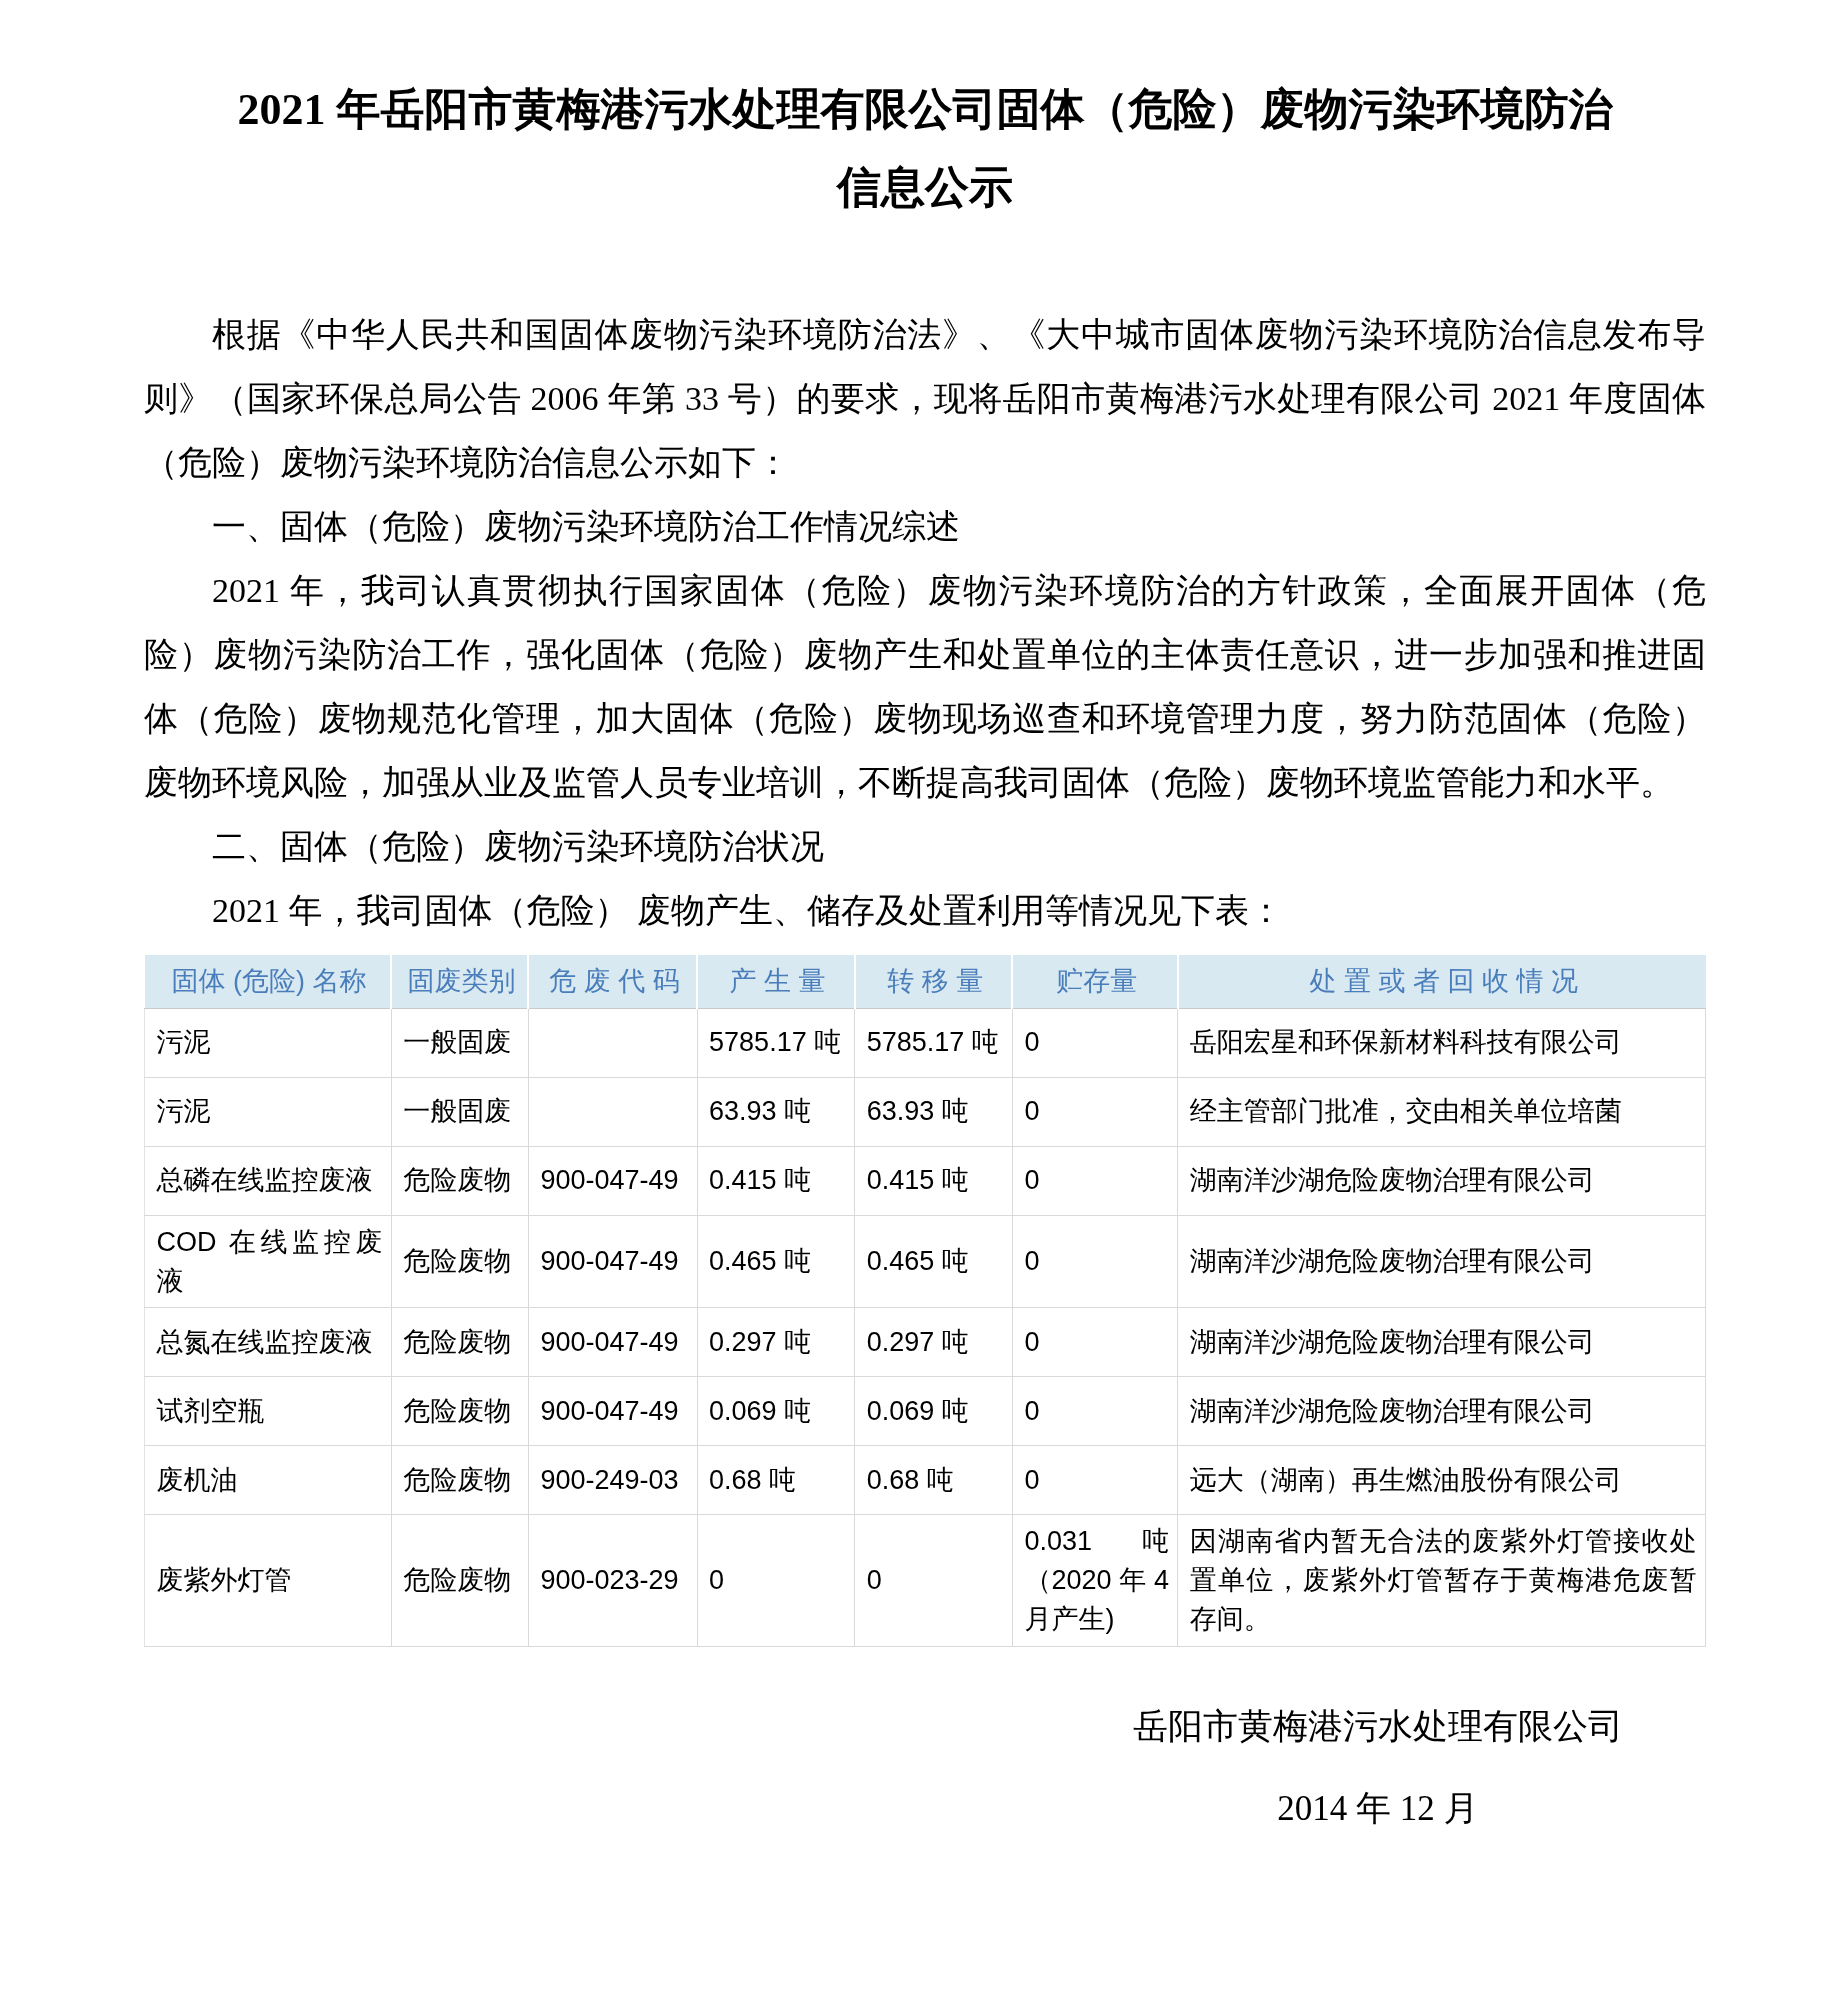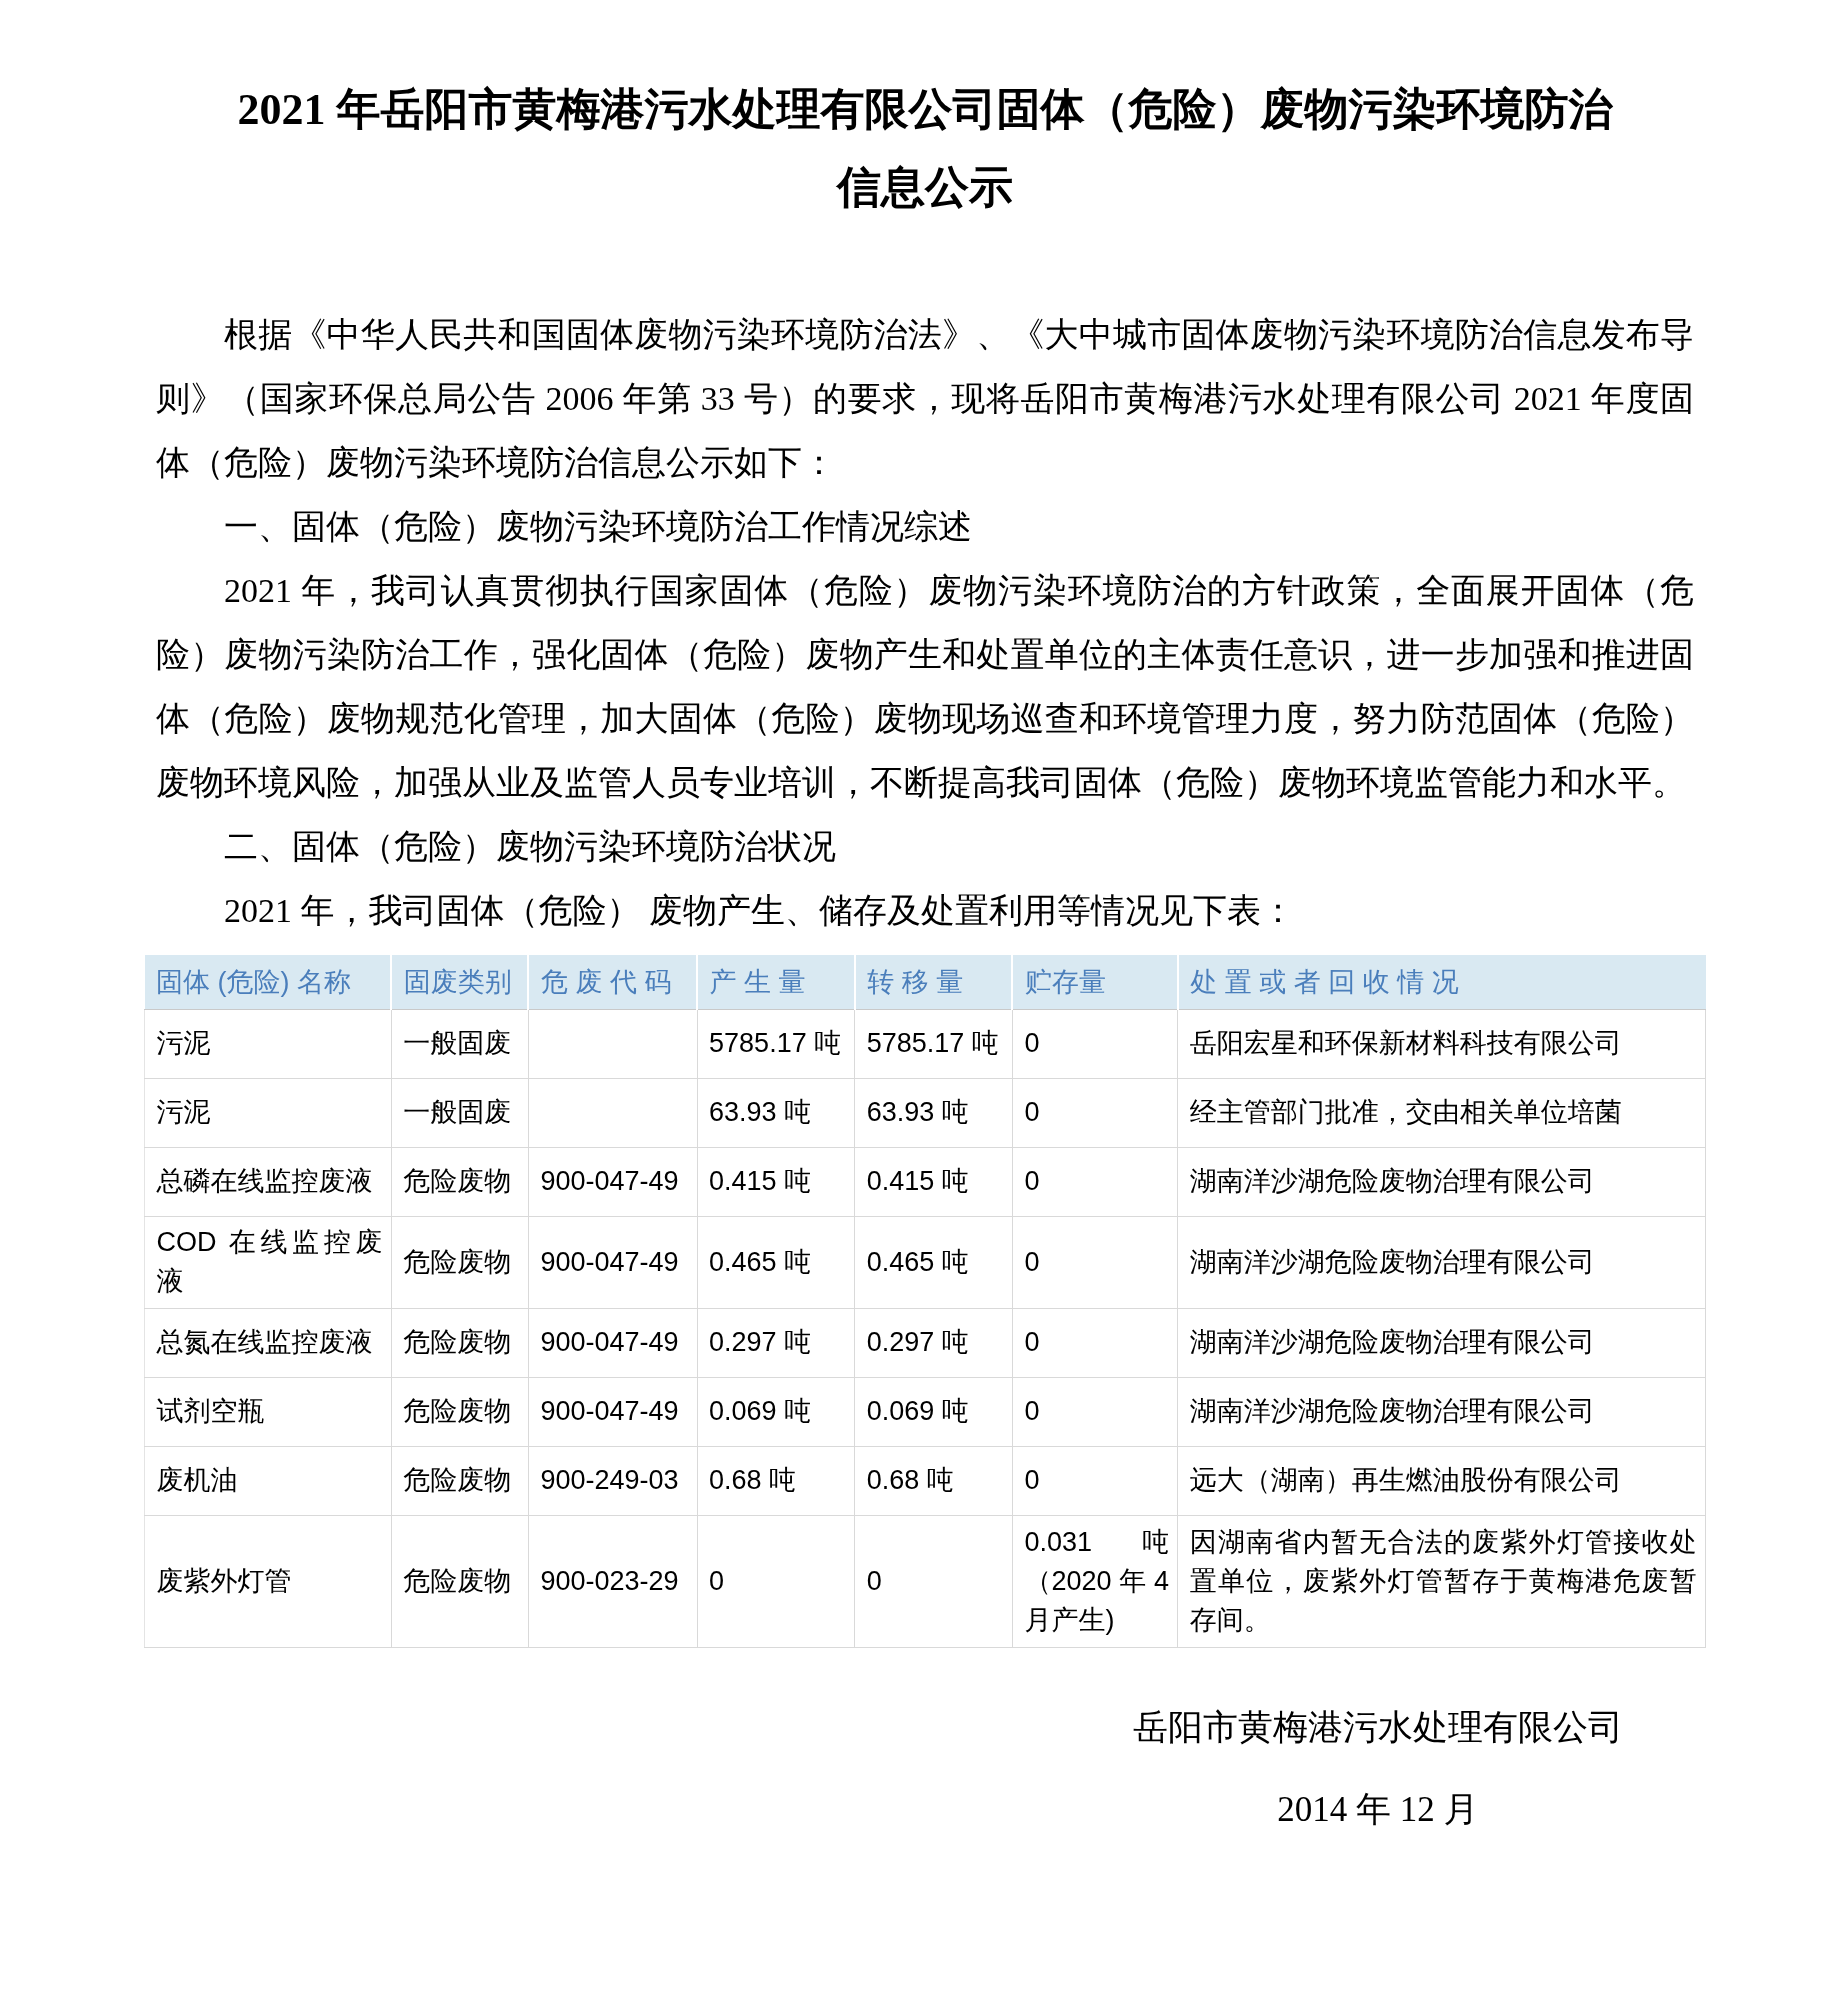--- a/index.html
+++ b/index.html
@@ -23,21 +23,21 @@
     width:1846px;height:1952px;
     padding:71px 140px 0 144px;
   }
   .doc-title{
     text-align:center;
     font-weight:bold;
     font-size:44px;
     line-height:78px;
     margin:0 0 76px 0;
   }
-  .paragraphs{margin:12px;}
+  .paragraphs{margin:0;}
   .para{
     margin:0;
     font-size:34px;
     line-height:64px;
     text-align:justify;
     text-indent:2em;
   }
   table.waste-table{
     width:100%;
     border-collapse:collapse;
@@ -50,21 +50,21 @@
   .waste-table col.c2{width:8.8%;}
   .waste-table col.c3{width:10.8%;}
   .waste-table col.c4{width:10.1%;}
   .waste-table col.c5{width:10.1%;}
   .waste-table col.c6{width:10.6%;}
   .waste-table col.c7{width:33.8%;}
   .waste-table th{
     background:var(--header-bg);
     color:var(--header-text);
     font-weight:normal;
-    text-align:left;
+    text-align:center;
     height:54px;
     padding:3.3px 8.2px 3.3px 11.5px;
     border-right:2.5px solid #ffffff;
     border-bottom:0.8px solid var(--grid-dark);
     white-space:nowrap;
     overflow:hidden;
   }
   .waste-table th:last-child{border-right:none;}
   .waste-table td{
     border:0.8px solid var(--grid);

